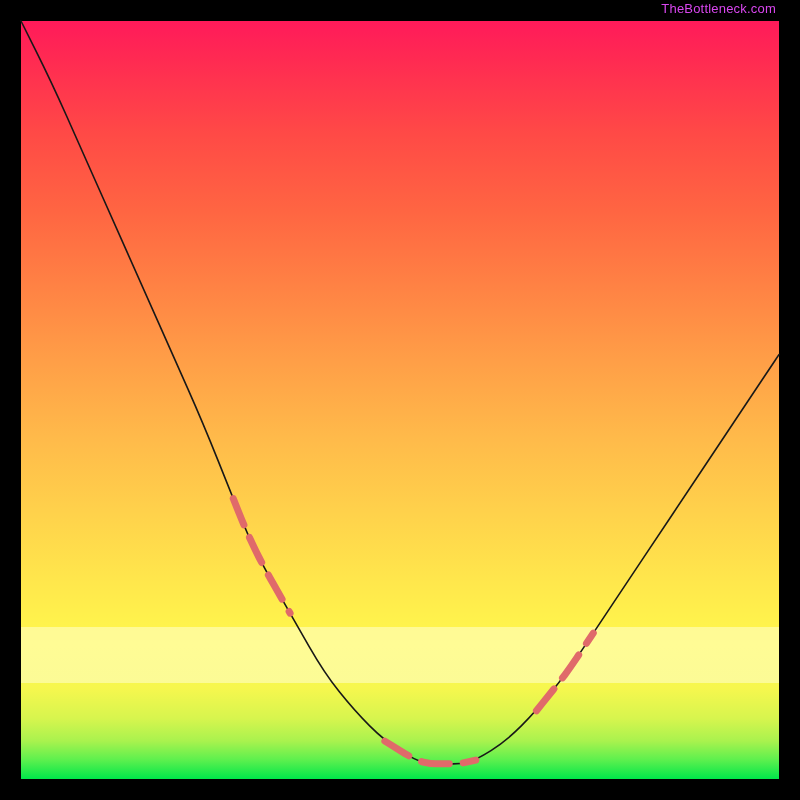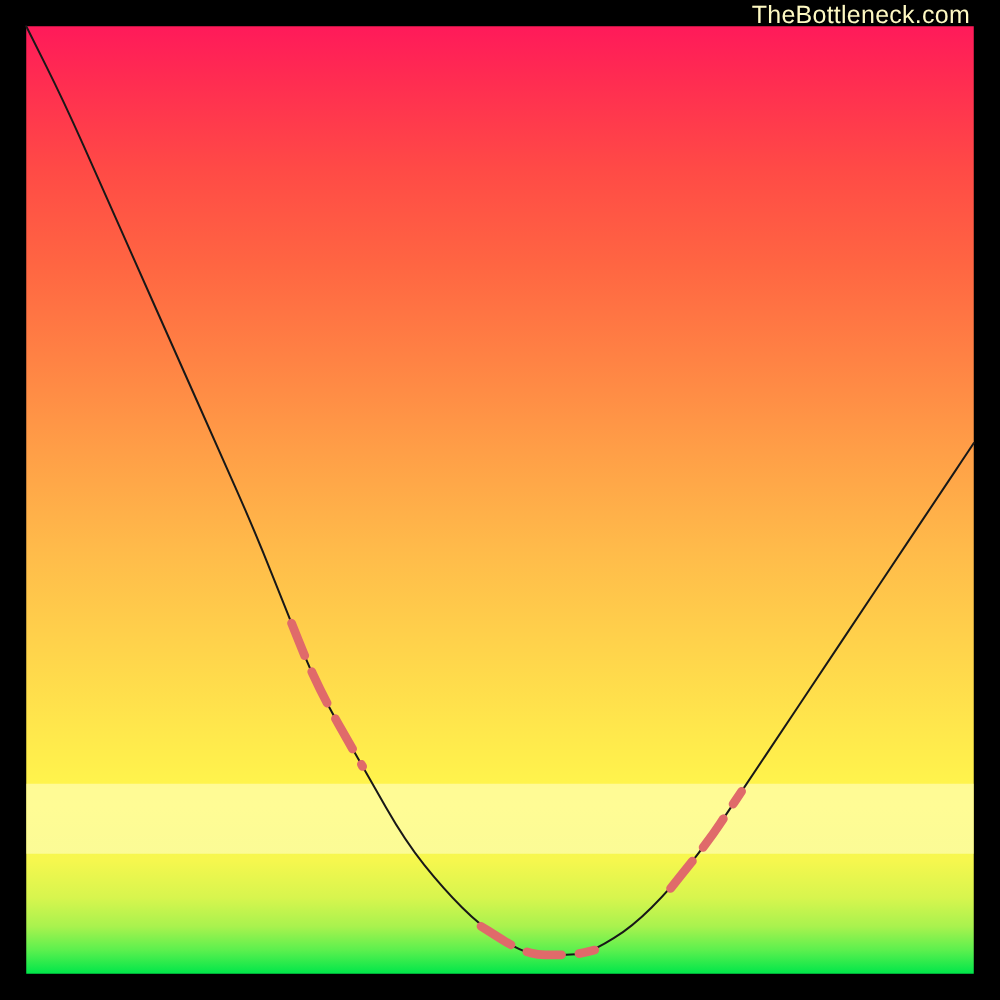--- a/index.html
+++ b/index.html
@@ -47,23 +47,23 @@
     left: 0;
     right: 0;
     bottom: 96px;   
     height: 56px;   
     background: rgba(255, 255, 210, 0.55);
   }
   .watermark {
     position: absolute;
     top: 1px;
     right: 24px;
-    color: #fef9c3;
+    color: #d946ef;
     font-family: Arial, Helvetica, sans-serif;
-    font-size: 20px;
+    font-size: 13px;
     letter-spacing: 0.2px;
     user-select: none;
   }
   svg.curve {
     position: absolute;
     inset: 0;
     width: 758px;
     height: 758px;
     overflow: visible;
   }

